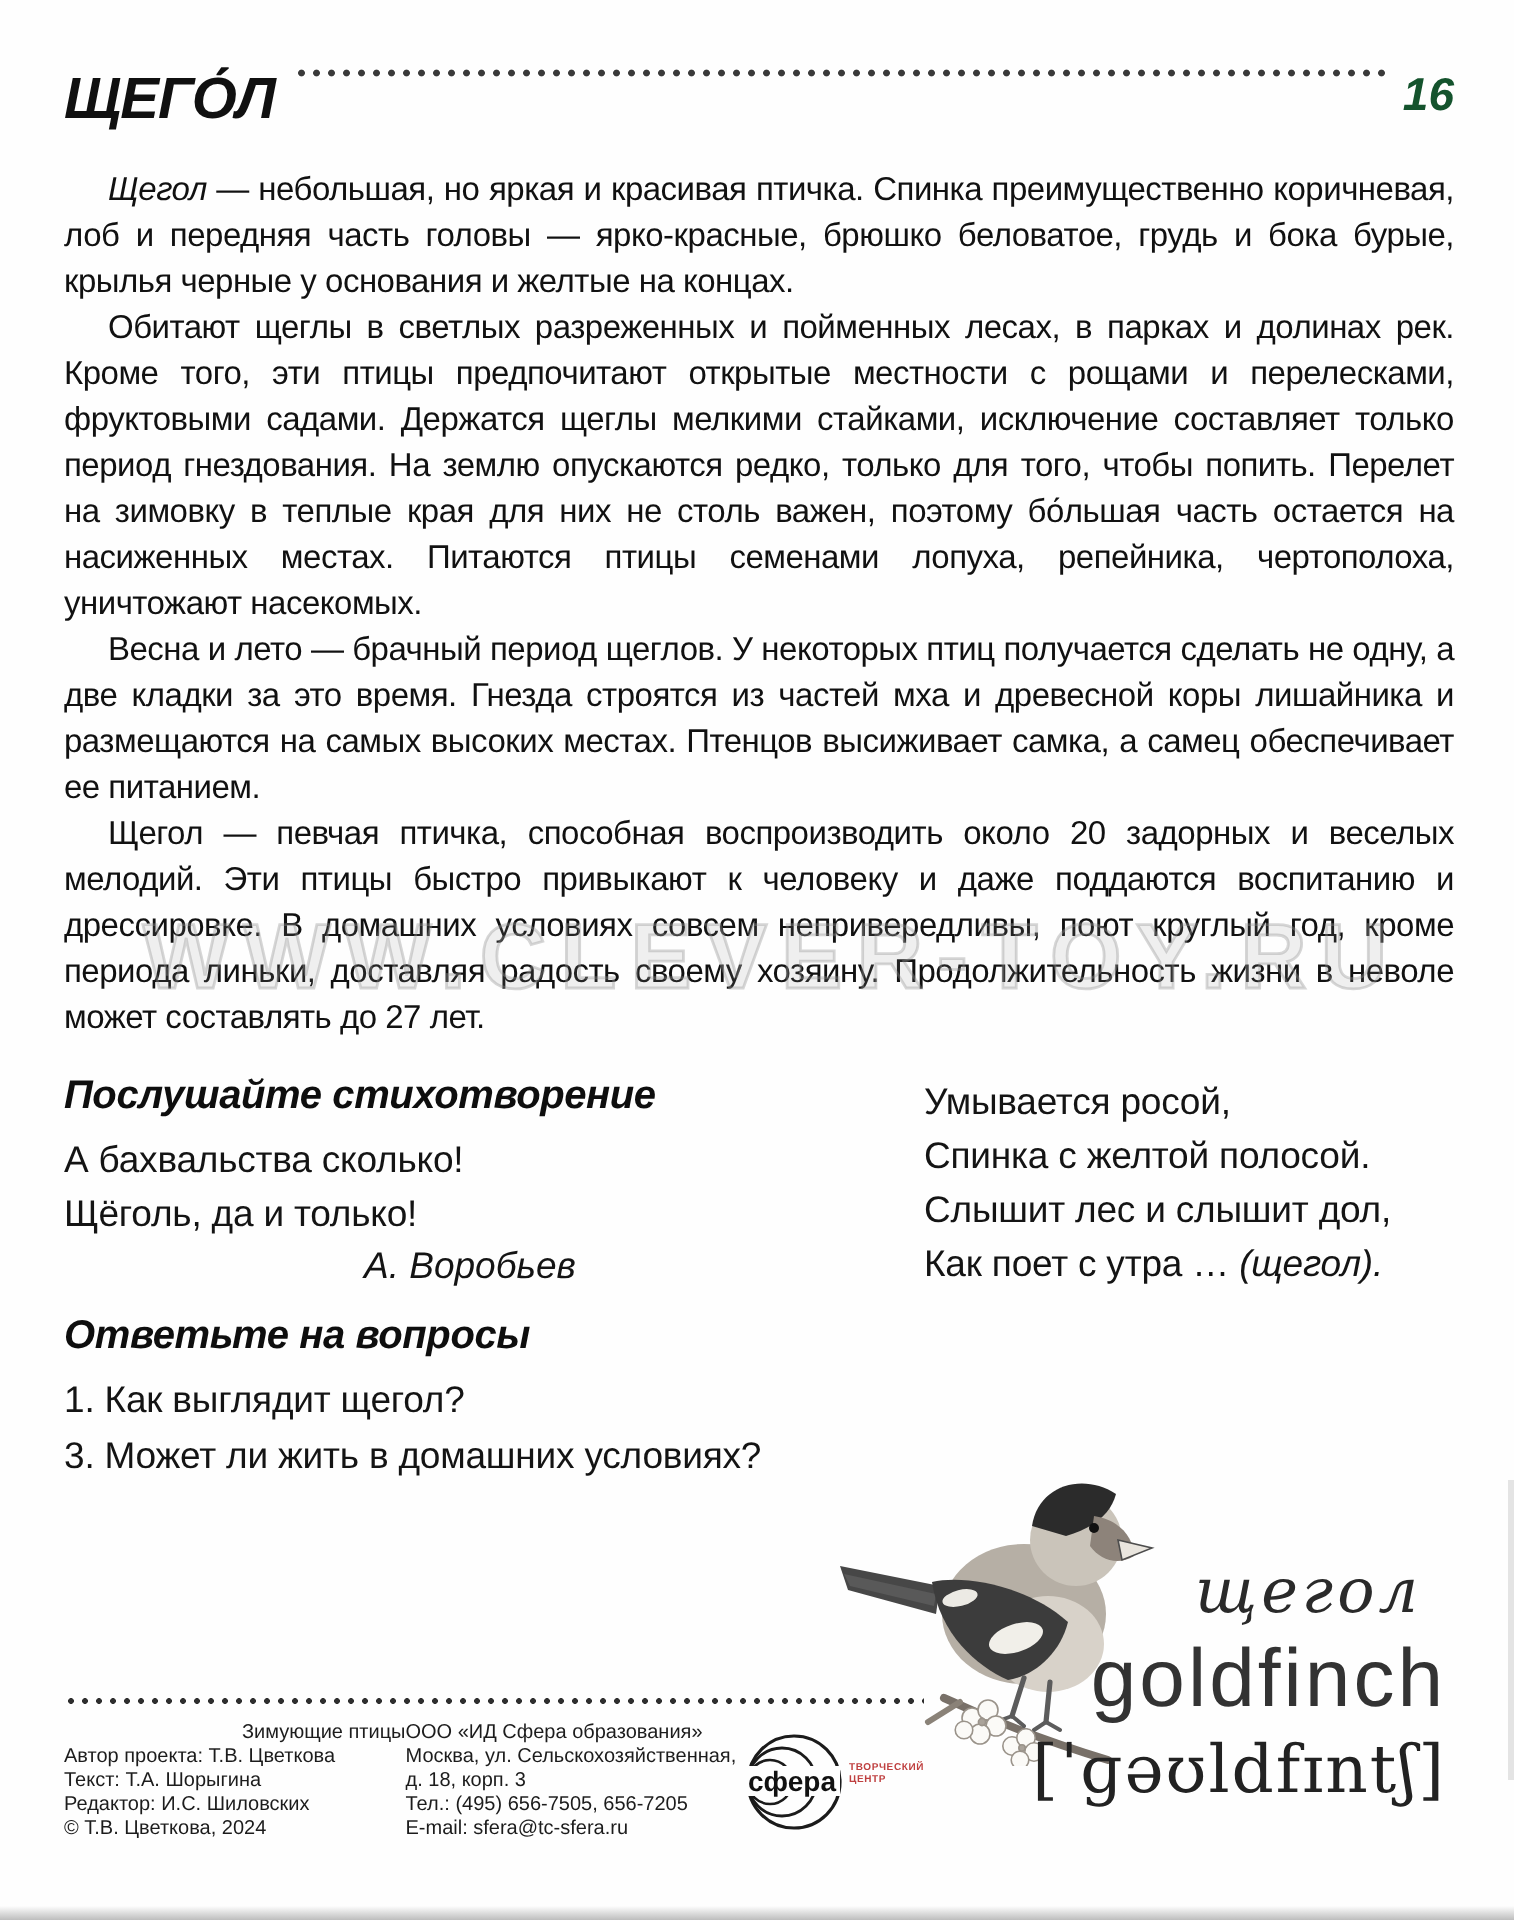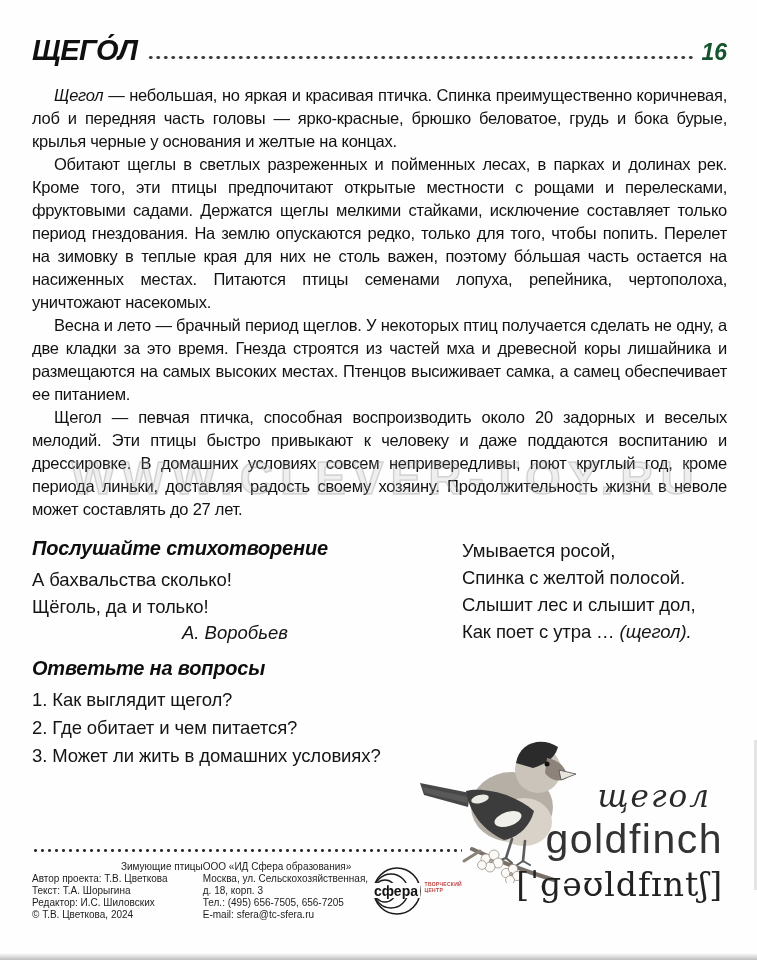--- a/index.html
+++ b/index.html
@@ -5,21 +5,21 @@
   * { margin:0; padding:0; box-sizing:border-box; }
   html,body { background:#e8e8e6; }
   .page {
     position:relative; width:757px; height:960px; margin:0 auto;
     background:#fefefe; overflow:hidden;
     font-family:"Liberation Sans", sans-serif; color:#141414;
   }
   .inner { padding:34px 30px 0 32px; }
 
   
-  .header { display:flex; align-items:flex-end; }
+  .header { display:flex; align-items:flex-start; }
   .title {
     font-size:29px; font-weight:bold; font-style:italic;
     letter-spacing:-0.5px; white-space:nowrap; color:#101010;
   }
   .leader {
     flex:1; height:5px; margin:0 8px 7px 10px;
     background-image:radial-gradient(circle, #3a3a3a 1.5px, transparent 1.9px);
     background-size:7.5px 5px; background-repeat:repeat-x; background-position:left center;
   }
   .pagenum { font-size:23px; font-weight:bold; font-style:italic; color:#14532d; padding-bottom:1px; }
@@ -128,21 +128,20 @@
         <div class="verse">Умывается росой,</div>
         <div class="verse">Спинка с желтой полосой.</div>
         <div class="verse">Слышит лес и слышит дол,</div>
         <div class="verse"><span>Как поет с утра … </span><span class="riddle-italic">(щегол).</span></div>
       </div>
     </div>
 
     <div class="questions">
       <div class="subhead">Ответьте на вопросы</div>
       <div class="q">1. Как выглядит щегол?</div>
-      <div class="q">2. Где обитает и чем питается?</div>
       <div class="q">3. Может ли жить в домашних условиях?</div>
     </div>
   </div>
 
   <div class="watermark">WWW.CLEVER-TOY.RU</div>
 
   <div class="bird">
     <svg width="158" height="150" viewBox="0 0 158 150">
 
       <path d="M52,116 C78,128 104,138 134,147" stroke="#787068" stroke-width="4" fill="none" stroke-linecap="round"></path>

